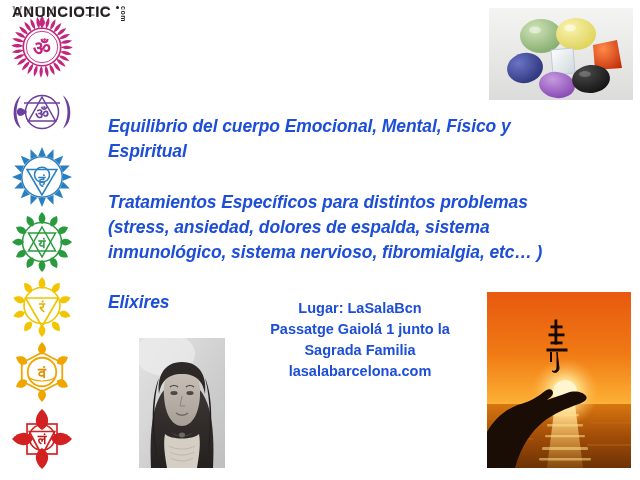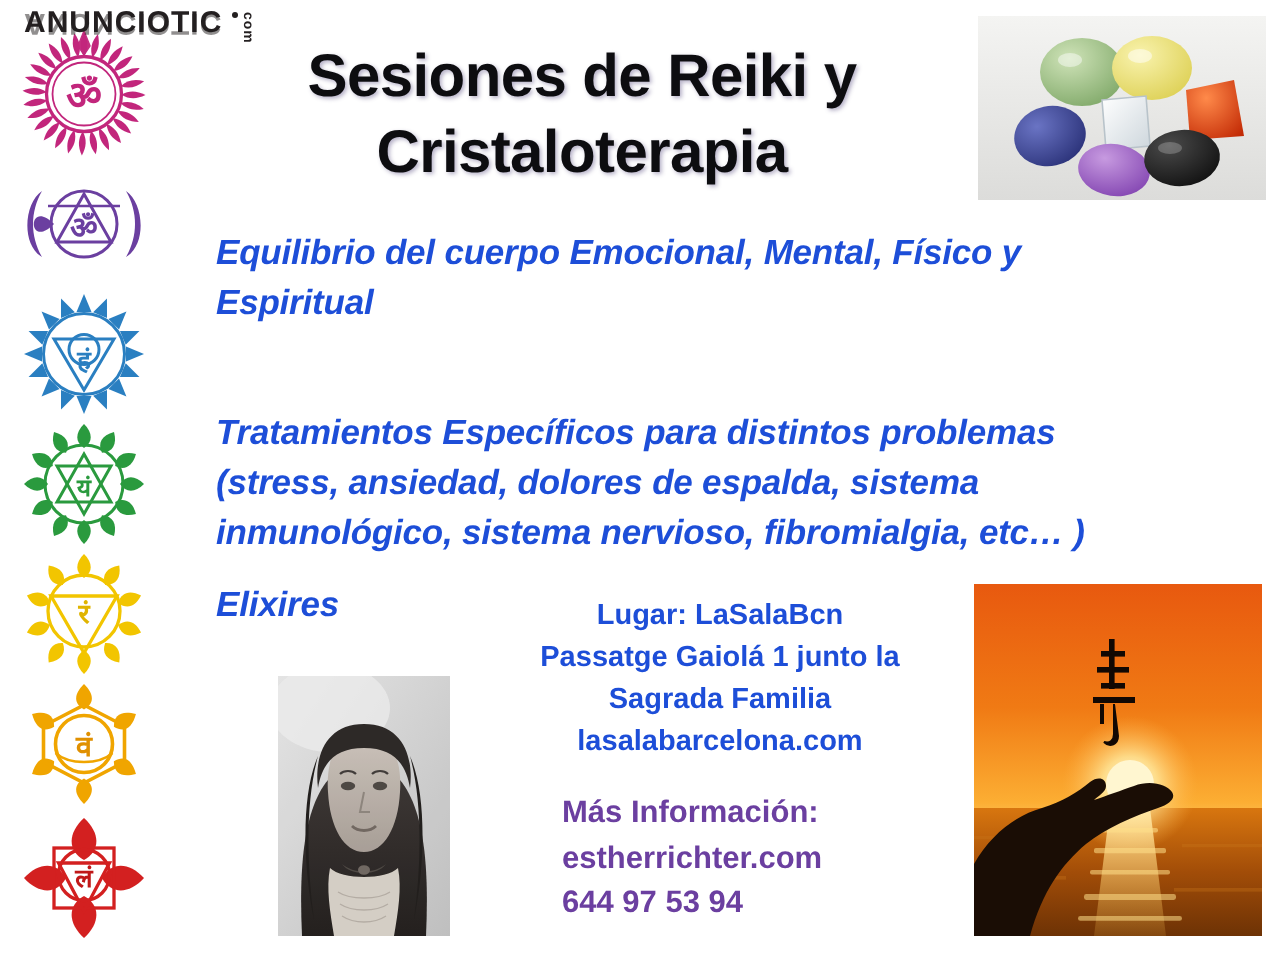--- a/index.html
+++ b/index.html
@@ -51,21 +51,21 @@
   }
 
   
   .body-copy{
     position:absolute;left:108px;width:470px;z-index:15;
     font-family:"Liberation Sans","DejaVu Sans",sans-serif;
     font-style:italic;font-weight:bold;font-size:17.5px;line-height:25px;
     color:#1d4ed8;letter-spacing:-0.1px;
   }
   #para-equilibrio{top:114px;}
-  #para-tratamientos{top:190px;margin-top:14px;}
+  #para-tratamientos{top:190px;}
   #txt-elixires{top:290px;left:108px;width:150px;}
 
   
   .lugar{
     position:absolute;left:250px;top:298px;width:220px;z-index:15;
     text-align:center;
     font-family:"Liberation Sans","DejaVu Sans",sans-serif;
     font-weight:bold;font-size:14.5px;line-height:21px;color:#1d4ed8;
   }
   .mas-info{
@@ -420,43 +420,34 @@
           <rect x="30" y="24" width="40" height="40"></rect>
           <circle cx="50" cy="42" r="17"></circle>
           <path d="M33,34 L67,34 L50,66 Z"></path>
         </g>
         <text x="50" y="50" text-anchor="middle" font-size="17" font-weight="bold" font-family="'DejaVu Sans',sans-serif" fill="#c01818">लं</text>
       </svg>
     </div>
 
   </div>
 
-  <div class="title">
-    <div>Sesiones de Reiki y</div>
-    <div>Cristaloterapia</div>
-  </div>
 
   <div id="para-equilibrio" class="body-copy">Equilibrio del cuerpo Emocional, Mental, Físico y Espiritual</div>
 
   <div id="para-tratamientos" class="body-copy">Tratamientos Específicos para distintos problemas (stress, ansiedad, dolores de espalda, sistema inmunológico, sistema nervioso, fibromialgia, etc… )</div>
 
   <div id="txt-elixires" class="body-copy">Elixires</div>
 
   <div class="lugar">
     <div>Lugar: LaSalaBcn</div>
     <div>Passatge Gaiolá 1 junto la</div>
     <div>Sagrada Familia</div>
     <div>lasalabarcelona.com</div>
   </div>
 
-  <div class="mas-info">
-    <div>Más Información:</div>
-    <div>estherrichter.com</div>
-    <div>644 97 53 94</div>
-  </div>
 
   <div id="photo-crystals" class="photo">
     <svg viewBox="0 0 144 92" preserveAspectRatio="none">
       <defs>
         <linearGradient id="cbg" x1="0" y1="0" x2="0" y2="1">
           <stop offset="0" stop-color="#f4f4f2"></stop>
             <stop offset="1" stop-color="#dcdcda"></stop>
         </linearGradient>
         <radialGradient id="gGreen" cx="0.35" cy="0.3" r="0.8">
           <stop offset="0" stop-color="#cfe3b8"></stop>

